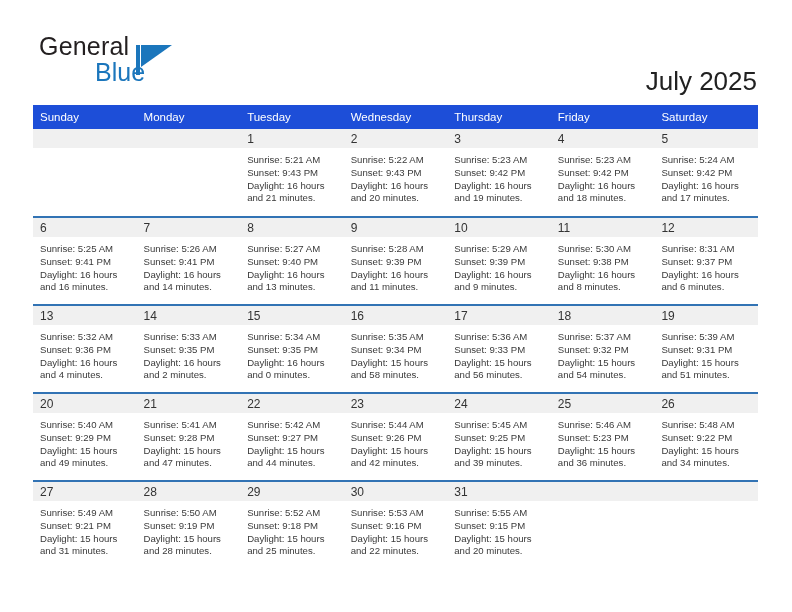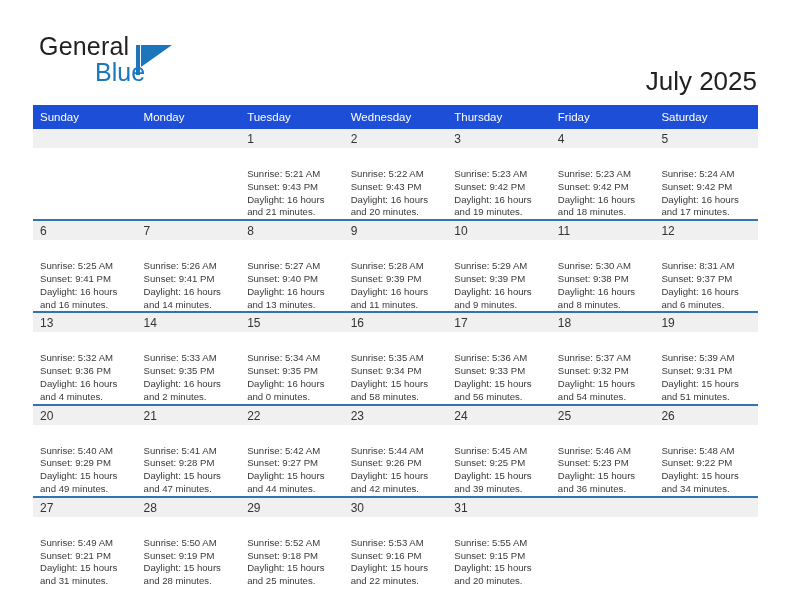--- a/index.html
+++ b/index.html
@@ -137,21 +137,21 @@
     height: 19px;
     padding: 2px 0 0 7px;
     font-size: 12px;
     color: #333333;
     box-sizing: border-box;
     line-height: 17px;
   }
   .daynum-band.empty { background: #f0f0f0; }
 
   .cell-body {
-    padding: 20px 6px 0 7px;
+    padding: 6px 6px 0 7px;
     font-size: 9.6px;
     line-height: 12.8px;
     color: #3a3a3a;
   }
   .cell-body div { white-space: nowrap; }
   .cell-empty .cell-body { visibility: hidden; }
 </style>
 </head>
 <body>
 

